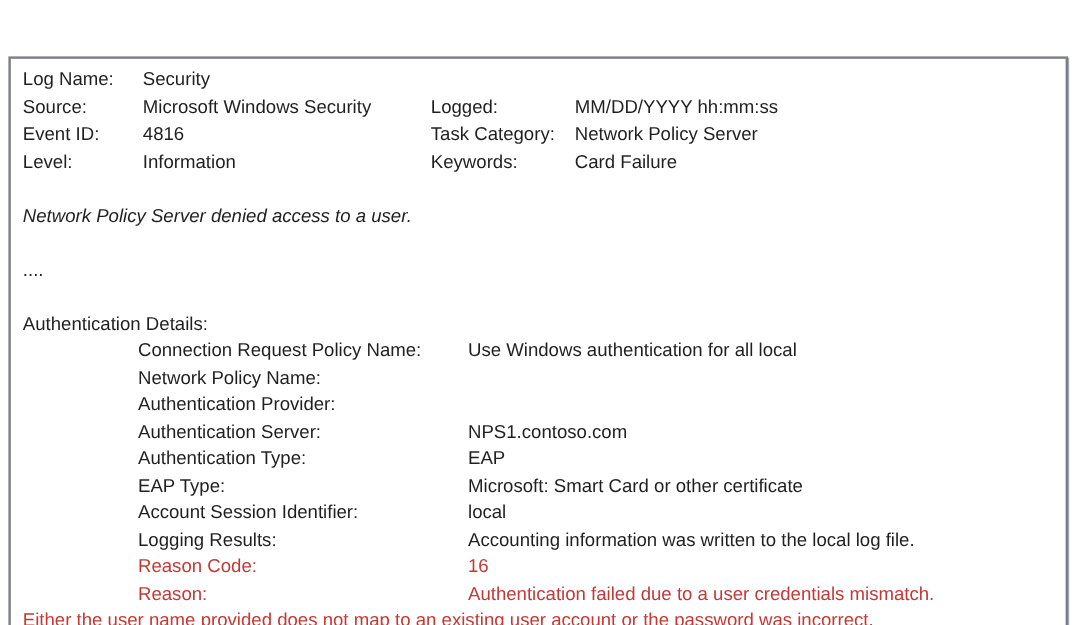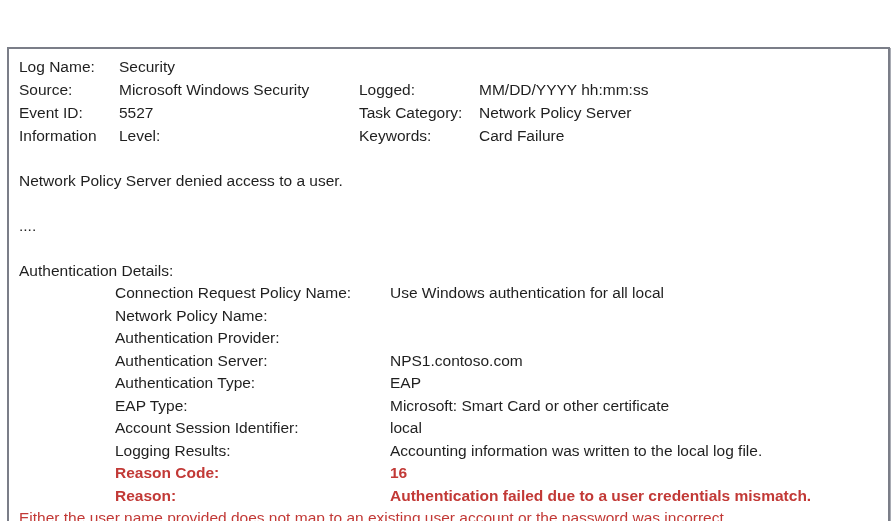--- a/index.html
+++ b/index.html
@@ -26,31 +26,31 @@
     font-size: 15.5px;
     line-height: 23px;
     overflow: hidden;
     margin-top: 40px;
   }
   .hdr-row {
     display: grid;
     grid-template-columns: 100px 240px 120px 1fr;
     white-space: nowrap;
   }
-  .desc      { margin-top: 22px; white-space: nowrap; }
+  .desc      { margin-top: 22px; white-space: nowrap; font-style: italic; }
   .ellipsis  { margin-top: 22px; white-space: nowrap; }
   .auth-head { margin-top: 22px; white-space: nowrap; }
   .detail-row {
     display: grid;
     grid-template-columns: 275px 1fr;
     margin-left: 96px;
     line-height: 22.5px;
     white-space: nowrap;
   }
-  .detail-row.red { color: var(--hl); font-weight: bold; }
+  .detail-row.red { color: var(--hl); }
   .footer-note {
     color: var(--hl);
     line-height: 22.5px;
     white-space: nowrap;
   }
 </style>
 </head>
 <body>
 
 <div class="panel">
@@ -63,27 +63,27 @@
       <span></span>
     </div>
     <div class="hdr-row">
       <span>Source:</span>
       <span>Microsoft Windows Security</span>
       <span>Logged:</span>
       <span>MM/DD/YYYY hh:mm:ss</span>
     </div>
     <div class="hdr-row">
       <span>Event ID:</span>
-      <span>5527</span>
+      <span>4816</span>
       <span>Task Category:</span>
       <span>Network Policy Server</span>
     </div>
     <div class="hdr-row">
+      <span>Level:</span>
       <span>Information</span>
-      <span>Level:</span>
       <span>Keywords:</span>
       <span>Card Failure</span>
     </div>
   </div>
 
   <div class="desc">Network Policy Server denied access to a user.</div>
   <div class="ellipsis">....</div>
   <div class="auth-head">Authentication Details:</div>
 
   <div>

